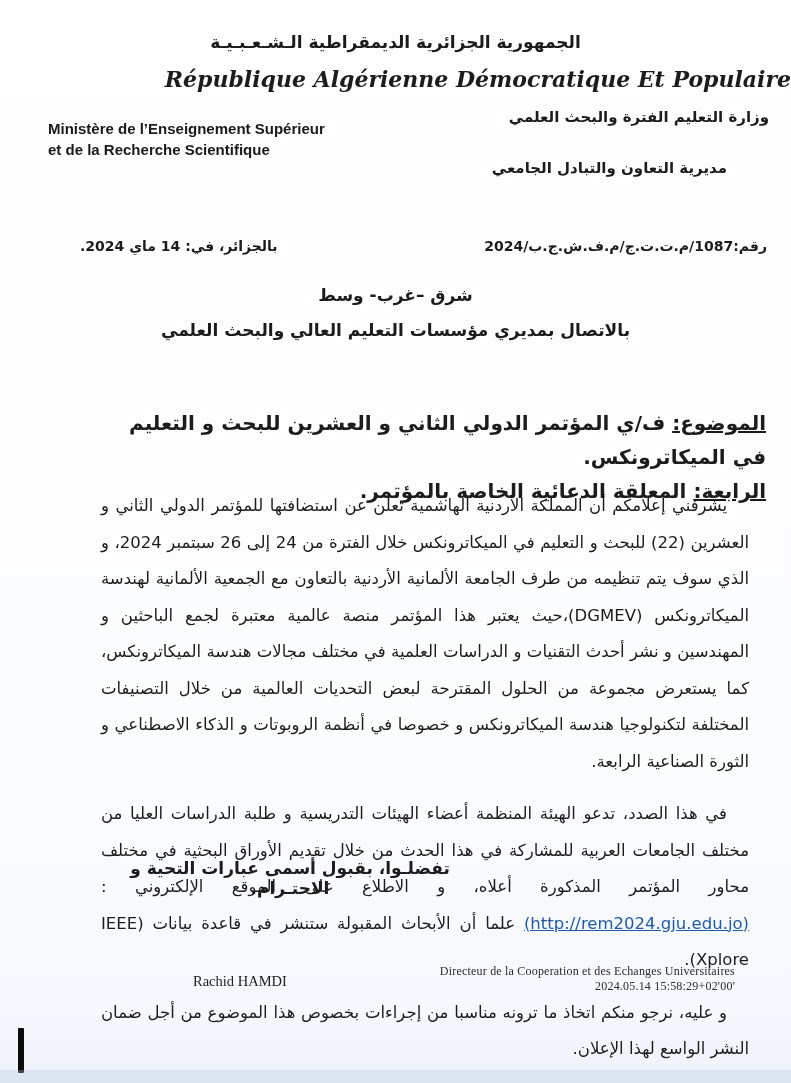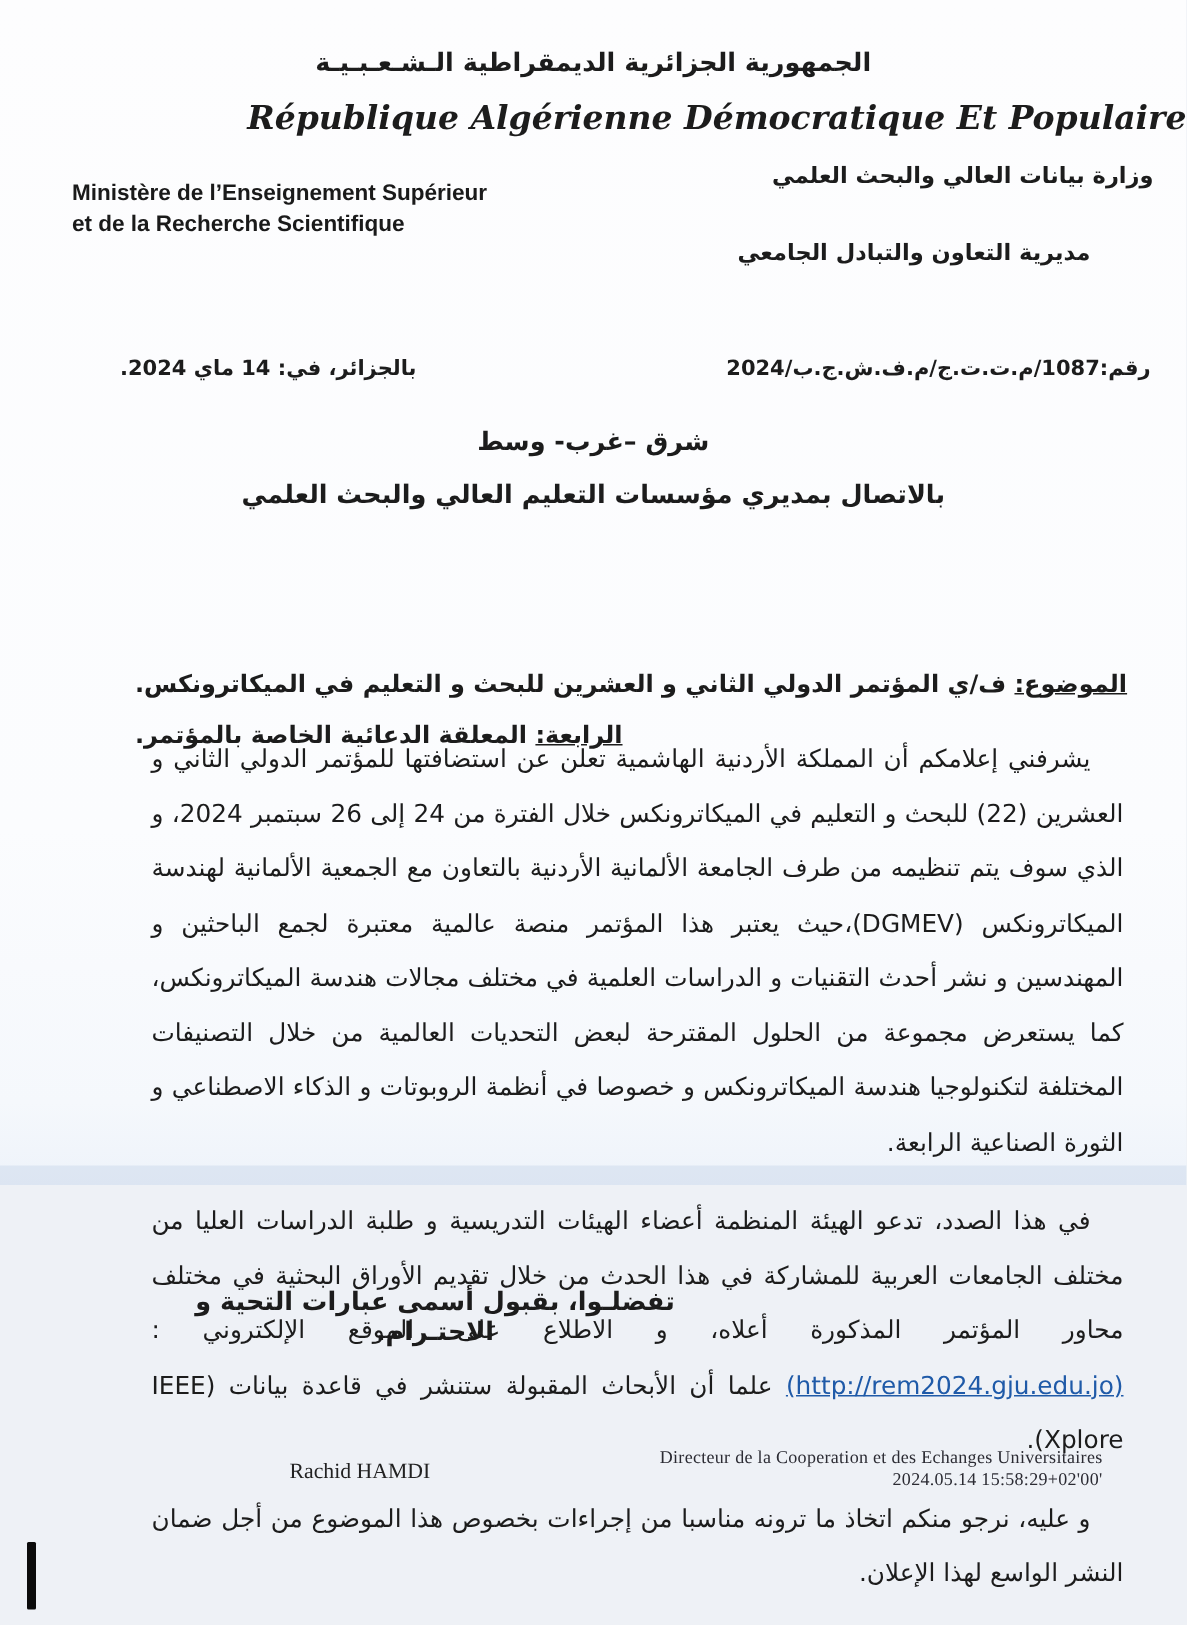--- a/index.html
+++ b/index.html
@@ -5,21 +5,21 @@
   html,body{margin:0;padding:0;}
   body{
     width:791px;height:1083px;
     background:#eef1f6;
     font-family:"DejaVu Sans", sans-serif;
     color:#1c1c1c;
     overflow:hidden;
   }
   .page{
     position:relative;
-    width:791px;height:790px;
+    width:791px;height:1083px;
     background:linear-gradient(180deg,#fdfdfe 0%,#fbfcfe 70%,#f5f8fc 93%,#eef3fa 100%);
   }
   
   .title-ar{
     position:absolute;top:32px;left:0;right:0;
     text-align:center;direction:rtl;
     font-size:17px;font-weight:bold;letter-spacing:.5px;
   }
   .title-fr{
     position:absolute;top:66px;left:0;right:0;
@@ -46,22 +46,22 @@
   .place-date{position:absolute;left:80px;direction:rtl;font-weight:600;}
   
   .addressee{
     position:absolute;top:278px;left:0;right:0;
     text-align:center;direction:rtl;
     font-size:17px;font-weight:bold;line-height:35px;
   }
   
   .subject{
     position:absolute;top:406px;right:25px;left:90px;
-    direction:rtl;text-align:left;
-    font-size:16px;line-height:34px;font-weight:600;margin-top:33px;
+    direction:rtl;text-align:right;
+    font-size:20px;line-height:34px;font-weight:600;
   }
   .subject .lbl{font-weight:bold;text-decoration:underline;}
   
   .body-text{
     position:absolute;top:472px;right:26px;left:85px;
     direction:rtl;text-align:justify;
     font-size:16.5px;line-height:36.5px;
   }
   .body-text p{margin:16px;text-indent:22px;}
   a.doc-link{color:#1f5aa8;text-decoration:underline;direction:ltr;unicode-bidi:embed;}
@@ -101,21 +101,21 @@
 
   <div class="title-ar">الجمهورية الجزائرية الديمقراطية الـشـعـبـيـة</div>
   <div class="title-fr">République Algérienne Démocratique Et Populaire</div>
 
   <div class="sender-fr">
     <div>Ministère de l’Enseignement Supérieur</div>
     <div>et de la Recherche Scientifique</div>
   </div>
 
   <div class="sender-ar">
-    <div>وزارة بيانات العالي والبحث العلمي</div>
+    <div>وزارة التعليم الفترة والبحث العلمي</div>
     <div class="dir-ar">مديرية التعاون والتبادل الجامعي</div>
   </div>
 
   <div class="ref-row">
     <div class="ref-number">رقم:1087/م.ت.ت.ج/م.ف.ش.ج.ب/2024</div>
     <div class="place-date">بالجزائر، في: 14 ماي 2024.</div>
   </div>
 
   <div class="addressee">
     <div>شرق –غرب- وسط</div>

